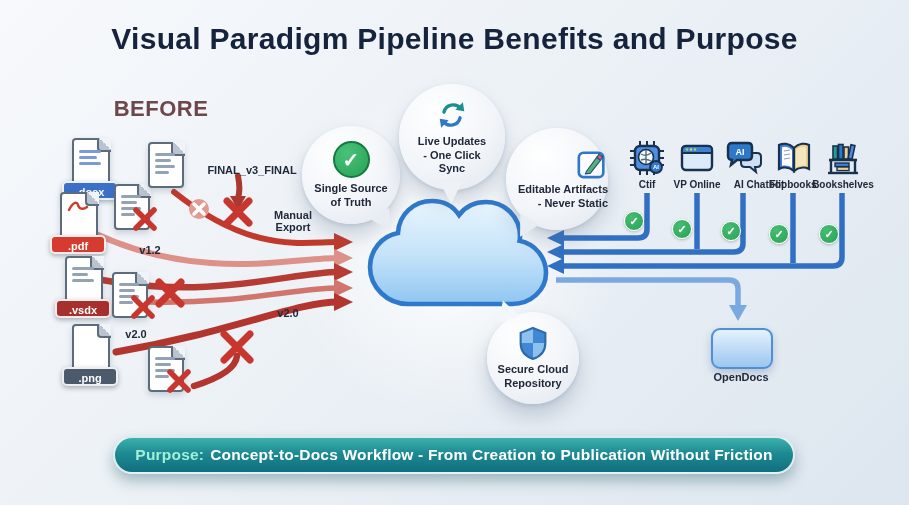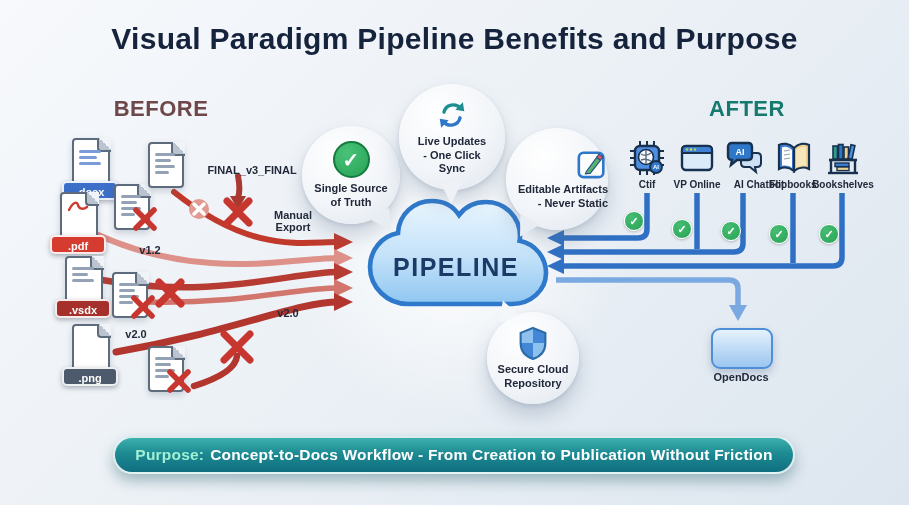--- a/index.html
+++ b/index.html
@@ -77,21 +77,20 @@
 </style>
 </head>
 <body>
 
 <div class="canvas">
 
   <div class="abs" id="glow"></div>
 
   <div class="abs" id="title">Visual Paradigm Pipeline Benefits and Purpose</div>
   <div class="abs section-label" id="before-label">BEFORE</div>
-  <div class="abs section-label" id="after-label">AFTER</div>
 
   <svg class="abs" id="wires" width="909" height="505">
 
     <g fill="none" stroke-linecap="round">
       <path d="M174,192 C252,254 300,242 338,242" stroke="#c0392b" stroke-width="6"></path>
       <path d="M96,234 C200,282 292,258 338,258" stroke="#dd9189" stroke-width="6"></path>
       <path d="M102,280 C212,300 292,272 338,272" stroke="#b63c33" stroke-width="6.5"></path>
       <path d="M150,302 C240,304 296,288 338,288" stroke="#d2756c" stroke-width="5.5"></path>
       <path d="M116,352 C232,332 296,302 338,302" stroke="#b3362e" stroke-width="7"></path>
       <path d="M238,176 C240,186 240,192 238,198" stroke="#a93830" stroke-width="6"></path>
@@ -248,21 +247,20 @@
   <svg class="abs" id="cloud" width="196" height="122" viewBox="0 0 98 61">
     <defs>
       <linearGradient id="cg" x1="0" y1="0" x2="0" y2="1">
         <stop offset="0" stop-color="#eaf6fe"></stop>
           <stop offset="0.55" stop-color="#c2e1f9"></stop>
           <stop offset="1" stop-color="#8fc6f1"></stop>
       </linearGradient>
     </defs>
     <path d="M77 55 H25 C14.5 55 6 46.5 6 36.5 C6 28 12 21 20 19.5 C20.5 10 28 3.5 37 3.5 C42.5 3.5 47.5 6 50.5 10.5 C53.5 6.5 58.5 4 64 4 C73.5 4 81 11.5 81 21 C81 21.8 81 22.6 80.8 23.4 C88.5 25 94 31.5 94 39.5 C94 48 86.5 55 77 55 Z" fill="url(#cg)" stroke="#2e79cc" stroke-width="2.3"></path>
   </svg>
-  <div class="abs" id="pipeline-label">PIPELINE</div>
 
   <div class="abs bubble" id="b-single">
     <div class="tail"></div>
     <div class="check-circle">✓</div>
     <div class="bline">Single Source</div>
     <div class="bline">of Truth</div>
   </div>
 
   <div class="abs bubble" id="b-live">
     <div class="tail"></div>

